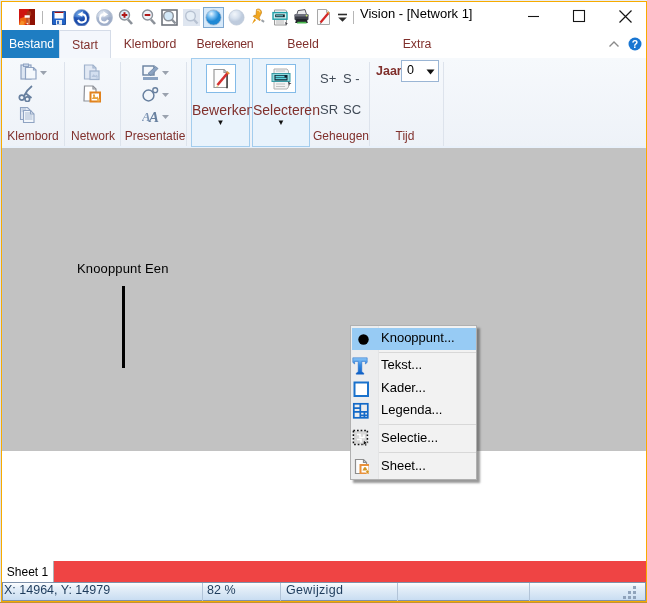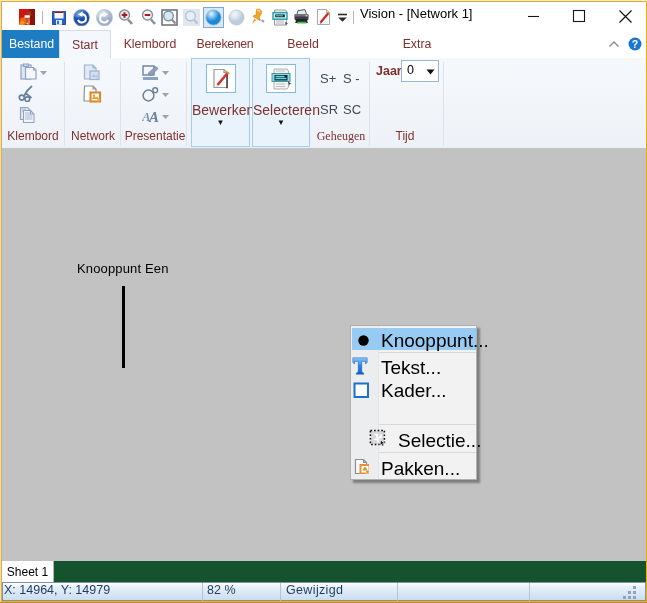--- a/index.html
+++ b/index.html
@@ -23,31 +23,31 @@
             background:linear-gradient(#f6f9fc,#eef2f8); border-bottom:2px solid #e9f1fb; }
   .gsep { position:absolute; top:4px; height:84px; width:1px; background:#dde3ec; }
   .glabel { position:absolute; top:71px; font-size:12px; color:#80302c; width:100px; text-align:center; }
   .bigbtn { position:absolute; top:0px; height:89px; background:#e9f3fc; border:1px solid #a3cdee; }
   .bigicon { position:absolute; left:50%; transform:translateX(-50%); top:5px; width:30px; height:29px;
              background:#fff; border:1px solid #83bbe8; }
   .biglab { position:absolute; width:100%; top:43px; text-align:center; font-size:14px; color:#80302c; }
   .bigarr { position:absolute; width:100%; top:59px; text-align:center; font-size:8px; color:#111; }
   .stext { font-size:13px; color:#404a56; position:absolute; }
   
-  #canvas { position:absolute; left:1px; top:147px; width:644px; height:413px; background:#c2c2c2; border-left:1px solid #bcc4d4; border-right:1px solid #bcc4d4; }
+  #canvas { position:absolute; left:1px; top:147px; width:644px; height:303px; background:#c2c2c2; border-left:1px solid #bcc4d4; border-right:1px solid #bcc4d4; }
   
   #menu { position:absolute; left:349px; top:324px; width:127px; height:155px;
           background:#f2f2f2; border:1px solid #b0b0b0; box-shadow:3px 3px 2px rgba(70,70,70,.55); }
   #menu .icol { position:absolute; left:0; top:0; width:28px; height:100%; background:#ecedee; border-right:1px solid #e4e5e6; }
-  .mi { position:absolute; left:1px; width:124px; height:22px; font-size:19px; color:#000;padding-left:19px; }
+  .mi { position:absolute; left:1px; width:124px; height:22px; font-size:13px; color:#000;padding-left:19px; }
   .mi .txt { position:absolute; left:29px; top:2px; }
   .msep { position:absolute; left:28px; width:97px; height:1px; background:#d8d8d8; }
   .micon { position:absolute; left:2px; top:3px; width:17px; height:17px; }
   
-  #sheetrow { position:absolute; left:1px; top:560px; width:644px; height:21px; background:#14532d; }
+  #sheetrow { position:absolute; left:1px; top:560px; width:644px; height:21px; background:#ef4444; }
   #sheettab { position:absolute; left:0px; top:0px; width:52px; height:21px; background:#fff;
               border-right:1px solid #b0b4b8; font-size:12px; color:#000; text-align:center; line-height:23px; }
   #statusbar { position:absolute; left:1px; top:581px; width:644px; height:19px;
                background:linear-gradient(#fdfeff,#e7f0f9 25%,#cfe1f3 85%,#c9ddf2); border:1px solid #7e91aa; font-size:12.5px; color:#1e3c5c; }
   .ssep { position:absolute; top:0px; height:18px; width:1px; background:#b2c4d8; }
 </style>
 </head>
 <body>
 <div id="win">
   <div class="abs" style="left:-1px;top:-1px;width:1px;height:603px;background:#dbe1ec;z-index:50;"></div>
@@ -290,21 +290,21 @@
     <svg class="abs" style="left:141px;top:51px;" width="18" height="14" viewBox="0 0 18 14">
       <text x="0" y="12" font-size="13" font-style="italic" font-weight="bold" fill="#7d94b4" font-family="Liberation Serif">A</text>
       <text x="7" y="13" font-size="15" font-style="italic" font-weight="bold" fill="#68809f" font-family="Liberation Serif">A</text>
     </svg>
     <svg class="abs" style="left:160px;top:56px;" width="9" height="6" viewBox="0 0 9 6">
         <path d="M1 1 h7 l-3.5 4 z" fill="#9aa2ae"></path>
       </svg>
     <div class="glabel" style="left:-18px;">Klembord</div>
     <div class="glabel" style="left:42px;">Network</div>
     <div class="glabel" style="left:104px;">Presentatie</div>
-    <div class="glabel" style="left:290px;font-family:Liberation Serif, serif;">Geheugen</div>
+    <div class="glabel" style="left:290px;">Geheugen</div>
     <div class="glabel" style="left:354px;">Tijd</div>
 
     <div class="bigbtn" style="left:190px;width:59px;">
       <div class="bigicon">
         <svg width="28" height="27" viewBox="0 0 28 27">
           <path d="M7 4.5 h10 l3 3 v15 h-13 z" fill="#fdfdfd" stroke="#9a9a9a" stroke-width="1.2"></path>
           <path d="M17 4.5 v3 h3" fill="none" stroke="#9a9a9a" stroke-width="1.2"></path>
           <path d="M19.2 22.5 h.9 v-15" fill="none" stroke="#3a3a3a" stroke-width="1.4"></path>
           <path d="M10.5 20 L21 7.5" stroke="#d43030" stroke-width="2.6"></path>
           <path d="M20.3 6 l2.6 2.2 -1.2 1.4 -2.6-2.2 z" fill="#e2953e"></path>
@@ -366,40 +366,49 @@
         <path d="M.8.8 h14.4 v4.6 l-1.8 1.6 v-2.6 h-3.6 v10.4 l2 1.4 v1 H4.2 v-1 l2-1.4 V4.4 H2.6 v2.6 L.8 5.4 z" fill="url(#tg)" stroke="#1465c8" stroke-width=".5"></path>
       </svg></div>
       <div class="txt">Tekst...</div>
     </div>
     <div class="mi" style="top:52px;">
       <div class="micon" style="left:1px;"><svg width="17" height="16">
             <rect x="1.5" y="1.5" width="13.5" height="13.5" fill="#fff" stroke="#1a72cc" stroke-width="2"></rect>
           </svg></div>
       <div class="txt">Kader...</div>
     </div>
+    <div class="mi" style="top:74px;">
+      <div class="micon" style="left:0px;top:2px;"><svg width="17" height="17">
+            <g stroke="#146ac8" stroke-width="1.7" fill="none">
+              <rect x="1.8" y="1.8" width="14" height="14"></rect>
+              <path d="M8.3 1.8v14M1.8 6.2h6.5M1.8 9.8h6.5M8.3 9.8h7.5M12.4 9.8v6M8.3 13.4h7.5"></path>
+            </g>
+          </svg></div>
+      <div class="txt">Legenda...</div>
+    </div>
     <div class="msep" style="top:98px;"></div>
-    <div class="mi" style="top:102px;margin-left:17px;">
+    <div class="mi" style="top:102px;">
       <div class="micon" style="left:0px;top:1px;"><svg width="17" height="17">
             <rect x="2" y="2" width="13" height="13" fill="#d7d7d7"></rect>
         <path d="M5 5.5 h3 v3 h4 v-3 M5 10.5 h4 v3 M9 10.5 v3" stroke="#fff" stroke-width="1.6" fill="none"></path>
         <rect x="1.4" y="1.4" width="14" height="14" fill="none" stroke="#111" stroke-width="1.5" stroke-dasharray="1.7 1.9"></rect>
         <path d="M11.5 11 l4.4 3.4 -2.1.3 1 2 -1.4.6 -1-2 -1.4 1.4 z" fill="#1a1a1a" stroke="#fff" stroke-width=".7"></path>
           </svg></div>
       <div class="txt">Selectie...</div>
     </div>
     <div class="msep" style="top:126px;"></div>
     <div class="mi" style="top:130px;">
       <div class="micon" style="left:0px;top:1px;"><svg width="17" height="17">
             <path d="M3.5 2.5 h8 l3 3 v11 h-11 z" fill="#fdfdfd" stroke="#8e8e8e" stroke-width="1.2"></path>
         <path d="M11.5 2.5 v3 h3" fill="none" stroke="#8e8e8e" stroke-width="1.2"></path>
         <rect x="8.5" y="8" width="9" height="8.5" fill="#fff" stroke="#e8913c" stroke-width="2"></rect>
         <path d="M10.5 13.5 l1.6-3.2 h1.8 l1.6 3.2 z" fill="#d29422"></path>
         <circle cx="15.5" cy="14.8" r="1.7" fill="#d29422" stroke="#fff" stroke-width=".5"></circle>
           </svg></div>
-      <div class="txt">Pakken...</div>
+      <div class="txt">Sheet...</div>
     </div>
   </div>
 
   <div id="sheetrow">
     <div id="sheettab">Sheet 1</div>
   </div>
   <div id="statusbar">
     <div class="abs" style="left:1px;top:0px;">X: 14964, Y: 14979</div>
     <div class="abs" style="left:204px;top:0px;">82 %</div>
     <div class="abs" style="left:283px;top:0px;letter-spacing:0.35px;">Gewijzigd</div>

